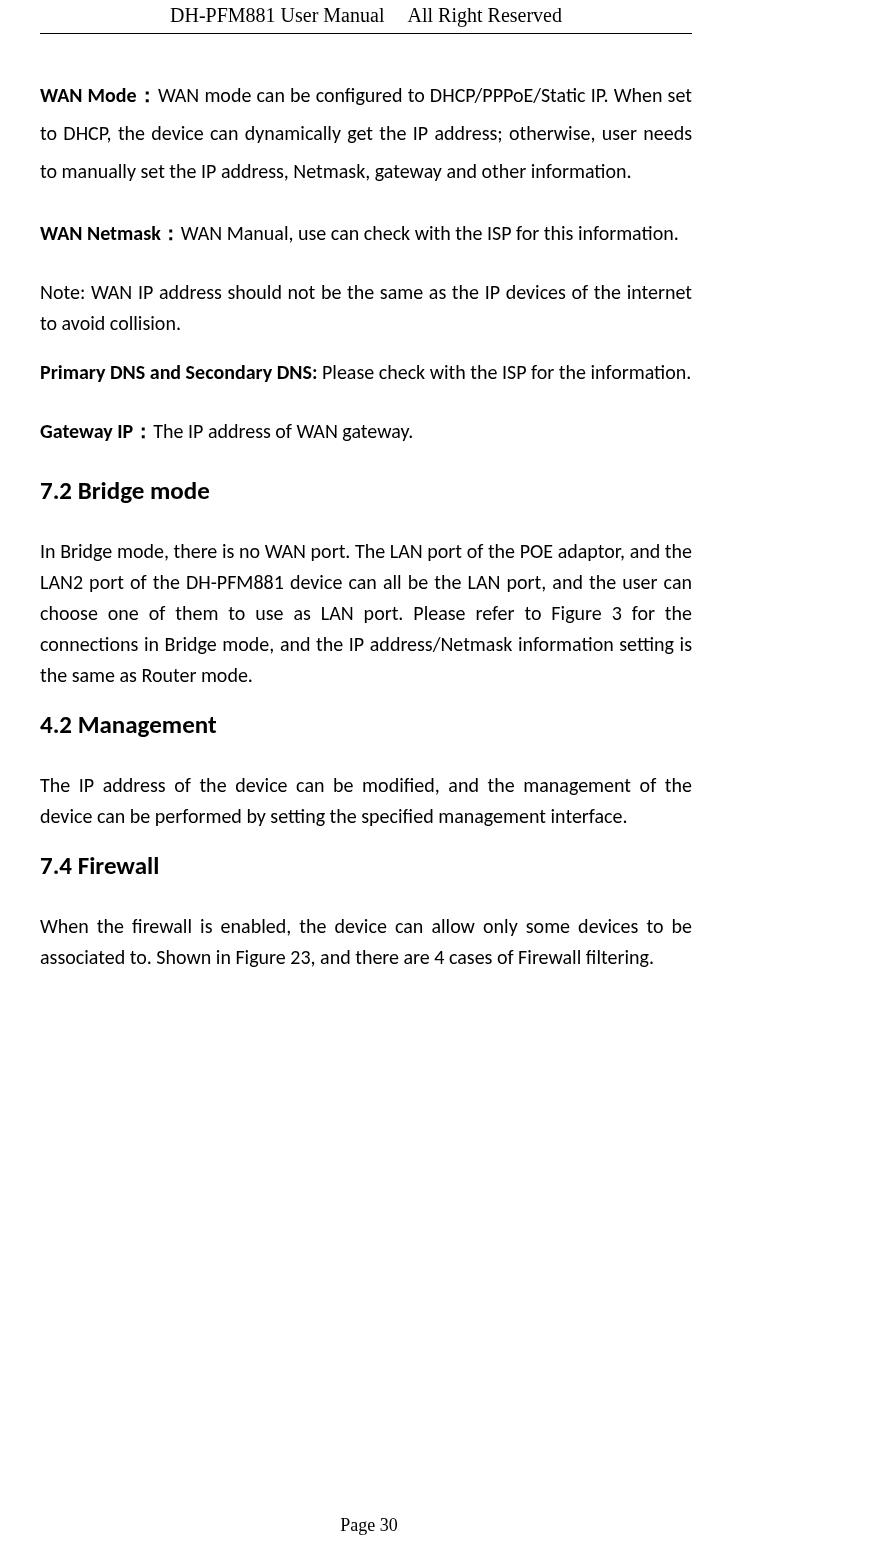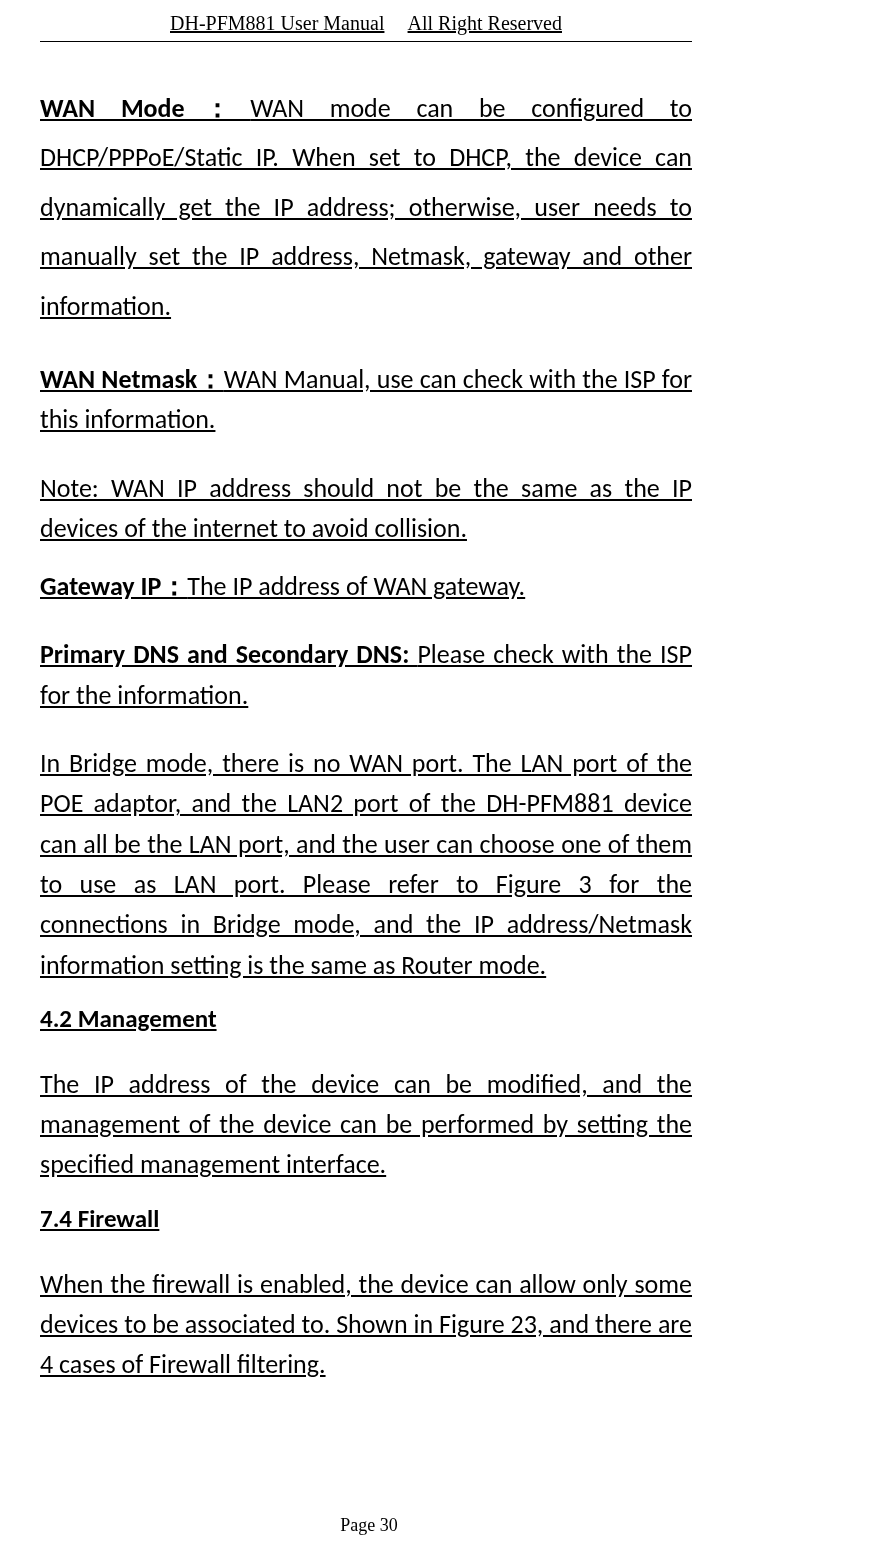--- a/index.html
+++ b/index.html
@@ -5,37 +5,36 @@
   * { box-sizing: border-box; margin: 0; padding: 0; }
   html, body { width: 872px; height: 1558px; background: #fff; }
   body {
     font-family: "Calibri", "Segoe UI", Arial, sans-serif;
     color: #000;
     position: relative;
   }
   .page {
     width: 732px;
     height: 1558px;
-    padding: 8px 40px;
+    padding: 0 40px;
     position: relative;
-    text-decoration: underline;
   }
   .header-row {
     display: flex;
     justify-content: space-between;
     font-family: "Times New Roman", serif;
     font-size: 20px;
     padding: 4px 0 6px 0;
     border-bottom: 1.5px solid #000;
     margin: 0 0 42px 0;
   }
   .header-left { padding-left: 130px; }
   .header-right { padding-right: 130px; }
   .para {
-    font-size: 26px;
+    font-size: 20px;
     line-height: 1.55;
     text-align: justify;
     margin-bottom: 28px;
   }
   .para.tight { margin-bottom: 18px; }
   .para.wide-line { line-height: 1.9; }
   .label { font-weight: 700; }
   .h2 {
     font-weight: 700;
     font-size: 25px;
@@ -67,27 +66,28 @@
 
   <p class="para">
     <span class="label">WAN Netmask：</span><span>WAN Manual, use can check with the ISP for this information.</span>
   </p>
 
   <p class="para tight">
     <span>Note: WAN IP address should not be the same as the IP devices of the internet to avoid collision.</span>
   </p>
 
   <p class="para">
+    <span class="label">Primary DNS and Secondary DNS: </span><span>Please check with the ISP for the information.</span>
+  </p>
+
+  <p class="para">
     <span class="label">Gateway IP：</span><span>The IP address of WAN gateway.</span>
   </p>
 
-  <p class="para">
-    <span class="label">Primary DNS and Secondary DNS: </span><span>Please check with the ISP for the information.</span>
-  </p>
-
+  <h2 class="h2">7.2  Bridge mode</h2>
 
   <p class="para tight">In Bridge mode, there is no WAN port. The LAN port of the POE adaptor, and the LAN2 port of the DH-PFM881 device can all be the LAN port, and the user can choose one of them to use as LAN port. Please refer to Figure 3 for the connections in Bridge mode, and the IP address/Netmask information setting is the same as Router mode.</p>
 
   <h2 class="h2">4.2  Management</h2>
 
   <p class="para tight">The IP address of the device can be modified, and the management of the device can be performed by setting the specified management interface.</p>
 
   <h2 class="h2">7.4  Firewall</h2>
 
   <p class="para">When the firewall is enabled, the device can allow only some devices to be associated to. Shown in Figure 23, and there are 4 cases of Firewall filtering.</p>

